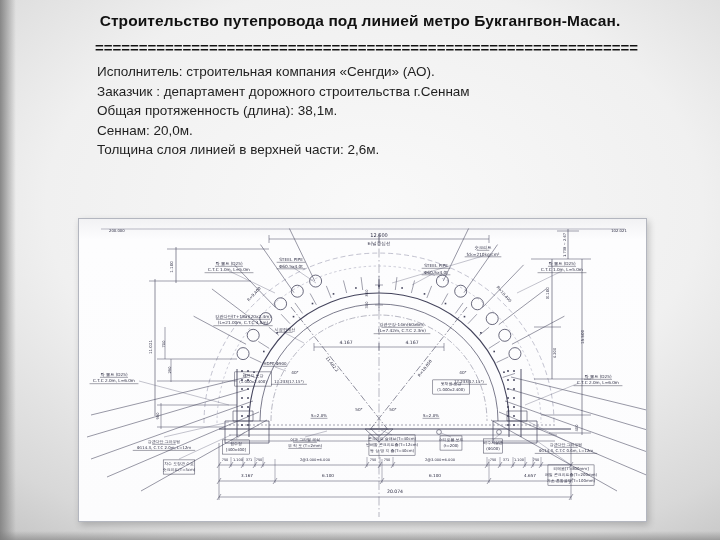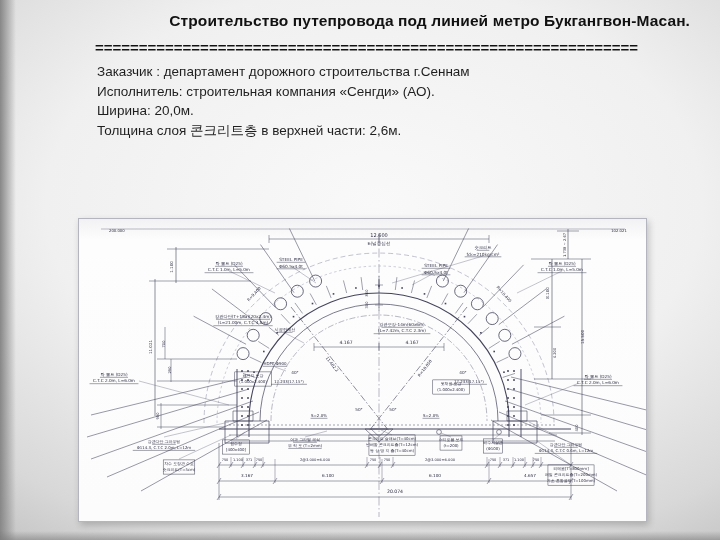--- a/index.html
+++ b/index.html
@@ -7,21 +7,21 @@
     position:relative;width:720px;height:540px;overflow:hidden;
     background: radial-gradient(ellipse 95% 85% at 52% 38%, #f9f9f9 0%, #f0f0f0 48%, #d8d8d8 78%, #b8b8b8 100%);
     font-family:"Liberation Sans", sans-serif;
     color:#1c1c1c;
   }
   .left-strip{position:absolute;left:0;top:0;width:16px;height:100%;
     background:linear-gradient(to right,#878787,rgba(190,190,190,0));}
   .bottom-strip{position:absolute;left:0;bottom:0;width:100%;height:9px;
     background:linear-gradient(to top,rgba(120,120,120,.55),rgba(120,120,120,0));}
   .title{
-    position:absolute;left:30px;top:12px;width:660px;text-align:right;
+    position:absolute;left:30px;top:12px;width:660px;text-align:center;
     font-size:15.5px;font-weight:bold;letter-spacing:.1px;color:#111;
   }
   .separator{
     position:absolute;left:95px;top:39px;width:548px;height:20px;overflow:hidden;
     font-weight:bold;font-size:15px;letter-spacing:0;white-space:nowrap;color:#111;
   }
   .bodytext{
     position:absolute;left:97px;top:62px;width:570px;
     font-size:13.5px;line-height:19.5px;color:#1f1f1f;
   }
@@ -37,24 +37,25 @@
 <body>
 
 <div class="stage">
   <div class="left-strip"></div>
   <div class="bottom-strip"></div>
 
   <div class="title">Строительство путепровода под линией метро Букгангвон-Масан.</div>
   <div class="separator">==============================================================</div>
 
   <div class="bodytext">
+    <div>Исполнитель: строительная компания «Сенгди» (АО).</div>
     <div>Заказчик : департамент дорожного строительства г.Сеннам</div>
-    <div>Исполнитель: строительная компания «Сенгди» (АО).</div>
-    <div>Ширина: 20,0м.</div>
-    <div>Толщина слоя 콘크리트층 в верхней части: 2,6м.</div>
+    <div>Общая протяженность (длина): 38,1м.</div>
+    <div>Сеннам: 20,0м.</div>
+    <div>Толщина слоя линией в верхней части: 2,6м.</div>
   </div>
 
   <div class="drawing-panel">
     <svg id="dwg" width="567" height="302" viewBox="0 0 567 302">
         <line x1="22" y1="10" x2="546" y2="10" stroke="#8d8d9d" stroke-width="0.6"></line>
         <line x1="300" y1="14" x2="300" y2="298" stroke="#707086" stroke-width="0.5" stroke-dasharray="9 2.5 1.5 2.5"></line>
         <path d="M125 204 A175 170 0 0 1 475 204" fill="none" stroke="#9a9ab0" stroke-width="0.6" stroke-dasharray="5 3"></path>
         <path d="M138 204 A162 157 0 0 1 462 204" fill="none" stroke="#9a9ab0" stroke-width="0.5" stroke-dasharray="2.5 2.5"></path>
         <path d="M170 202 A130 128 0 0 1 430 202" fill="none" stroke="#44445c" stroke-width="1.1"></path>
         <path d="M181 202 A119 117 0 0 1 419 202" fill="none" stroke="#44445c" stroke-width="0.7"></path>

